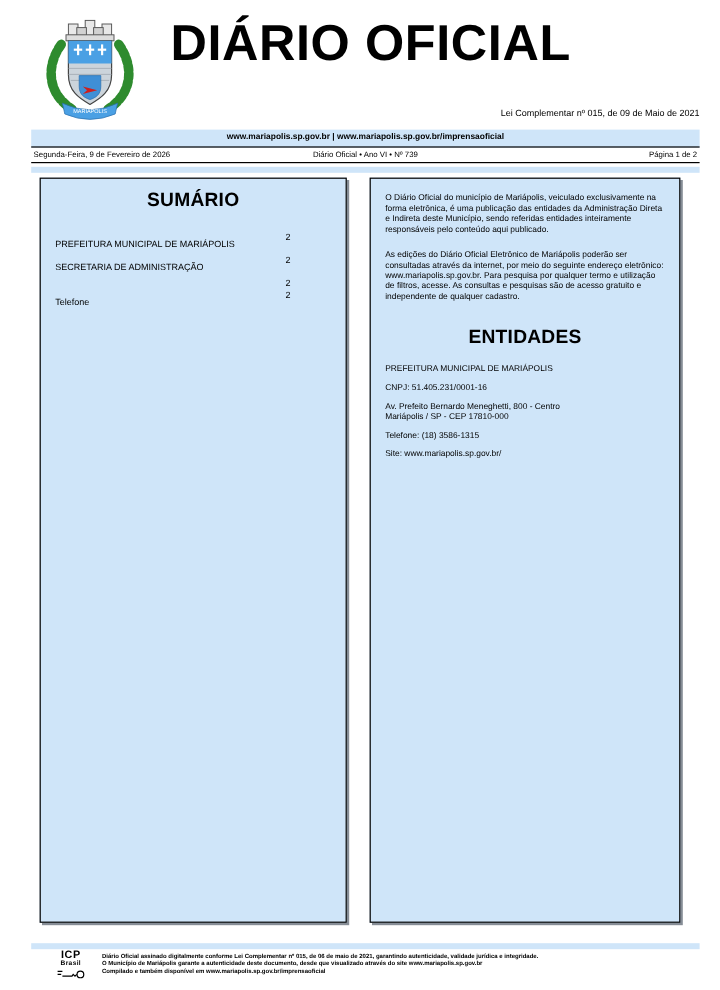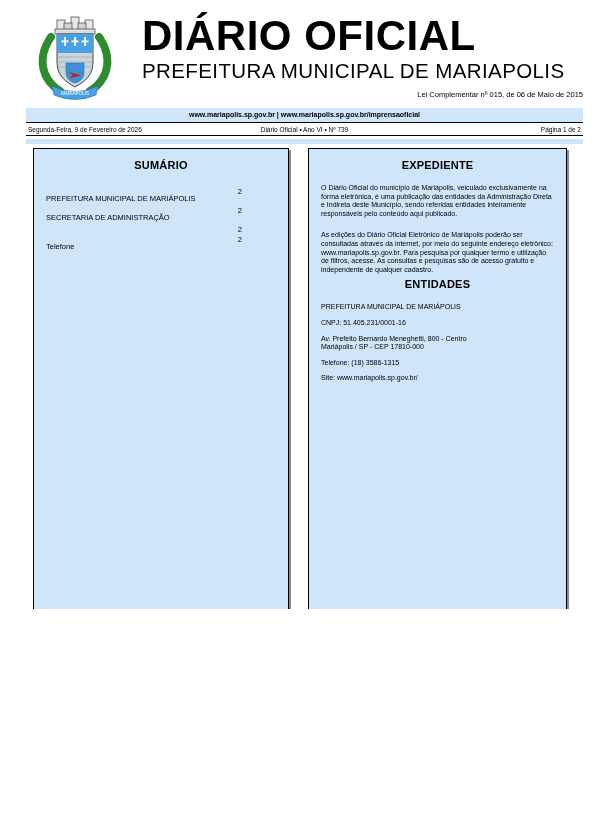--- a/index.html
+++ b/index.html
@@ -1,21 +1,21 @@
 <!DOCTYPE html>
 <html lang="pt-BR"><head>
 <meta charset="utf-8">
 <style>
   * { margin: 0; padding: 0; box-sizing: border-box; }
   html, body { background: #ffffff; }
   body { font-family: "Liberation Sans", sans-serif; color: #000; }
   .page {
     position: relative;
     width: 600px;
-    height: 609px;
+    height: 825px;
     background: #fff;
     overflow: hidden;
     text-decoration: underline;
   }
 
   
   .logo-wrap { position: absolute; left: 33px; top: 7px; width: 84px; height: 96px; }
   .masthead { position: absolute; left: 142px; top: 13px; width: 440px; }
   .main-title {
     font-size: 42px;
@@ -78,35 +78,35 @@
     top: 148px;
     height: 621px;
     background: #cfe5f9;
     border: 1.3px solid #000;
     box-shadow: 2px 2px 0 #868d96;
   }
   .box.sumario-box   { left: 33px;  width: 256px; }
   .box.expediente-box{ left: 308px; width: 259px; }
   .box h2 {
     text-align: center;
-    font-size: 11px;
+    font-size: 16px;
     font-weight: 700;
     letter-spacing: 0.2px;
   }
   .sumario-box h2 { margin-top: 10px; }
 
   .sum-list { margin-top: 16px; padding: 0 12px; }
   .sum-row { position: relative; padding-right: 42px; margin-bottom: 1px; min-height: 9px; }
   .sum-label { display: inline-block; max-width: 152px; font-size: 7.5px; line-height: 9px; }
   .sum-page { position: absolute; right: 34px; top: 0; font-size: 7.5px; line-height: 9px; }
 
   .exp-inner { padding: 0 12px; }
   .exp-inner .h-expediente { margin-top: 10px; }
   .exp-inner .h-acervo     { margin-top: 22px; }
-  .exp-inner .h-entidades  { margin-top: 4px; }
+  .exp-inner .h-entidades  { margin-top: 21px; }
   .body-par {
     margin-top: 13px;
     font-size: 7px;
     line-height: 8.6px;
     text-align: left;
   }
   .ent-block { margin-top: 13px; }
   .ent-line { font-size: 7px; line-height: 8.6px; margin-bottom: 7px; }
   .ent-line.tight div { line-height: 8.6px; }
 
@@ -160,24 +160,23 @@
       <path d="M33,56 h18 v9 c0,7 -4.5,9.5 -9,11 c-4.5,-1.5 -9,-4 -9,-11 z" fill="#3f8fd6" stroke="#2a6fae" stroke-width="0.6"></path>
       <path d="M36,65 l12,3.2 l-12,3.2 l3.5,-3.2 z" fill="#cc1f1f"></path>
 
       <path d="M19,79 q23,11 46,0 l-2,9 q-21,9 -42,0 z" fill="#4aa0e4" stroke="#2a6fae" stroke-width="0.6"></path>
       <text x="42" y="87.5" text-anchor="middle" font-size="4.6" font-family="Liberation Sans, sans-serif" fill="#ffffff">MARIÁPOLIS</text>
     </svg>
   </div>
 
   <div class="masthead">
     <div class="main-title">DIÁRIO OFICIAL</div>
-    <div class="sub-title">PREFEITURA MUNICIPAL DE MARIAPOLIS</div>
-  </div>
-
-  <div class="law-line">Lei Complementar nº 015, de 06 de Maio de 2015</div>
+  </div>
+
+  <div class="law-line">Lei Complementar nº 015, de 09 de Maio de 2021</div>
 
   <div class="url-bar">www.mariapolis.sp.gov.br | www.mariapolis.sp.gov.br/imprensaoficial</div>
 
   <div class="meta-row">
     <span class="meta-left">Segunda-Feira, 9 de Fevereiro de 2026</span>
     <span class="meta-center">Diário Oficial • Ano VI • Nº 739</span>
     <span class="meta-right">Página 1 de 2</span>
   </div>
 
   <div class="thin-bar top-bar"></div>
@@ -198,21 +197,20 @@
       </div>
       <div class="sum-row">
         <span class="sum-label">Telefone</span>
         <span class="sum-page">2</span>
       </div>
     </div>
   </section>
 
   <section class="box expediente-box">
     <div class="exp-inner">
-      <h2 class="h-expediente">EXPEDIENTE</h2>
       <div class="body-par">O Diário Oficial do município de Mariápolis, veiculado exclusivamente na forma eletrônica, é uma publicação das entidades da Administração Direta e Indireta deste Município, sendo referidas entidades inteiramente responsáveis pelo conteúdo aqui publicado.</div>
 
       <div class="body-par">As edições do Diário Oficial Eletrônico de Mariápolis poderão ser consultadas através da internet, por meio do seguinte endereço eletrônico: www.mariapolis.sp.gov.br. Para pesquisa por qualquer termo e utilização de filtros, acesse. As consultas e pesquisas são de acesso gratuito e independente de qualquer cadastro.</div>
 
       <h2 class="h-entidades">ENTIDADES</h2>
       <div class="ent-block">
         <div class="ent-line">PREFEITURA MUNICIPAL DE MARIÁPOLIS</div>
         <div class="ent-line">CNPJ: 51.405.231/0001-16</div>
         <div class="ent-line tight">
           <div>Av. Prefeito Bernardo Meneghetti, 800 - Centro</div>

